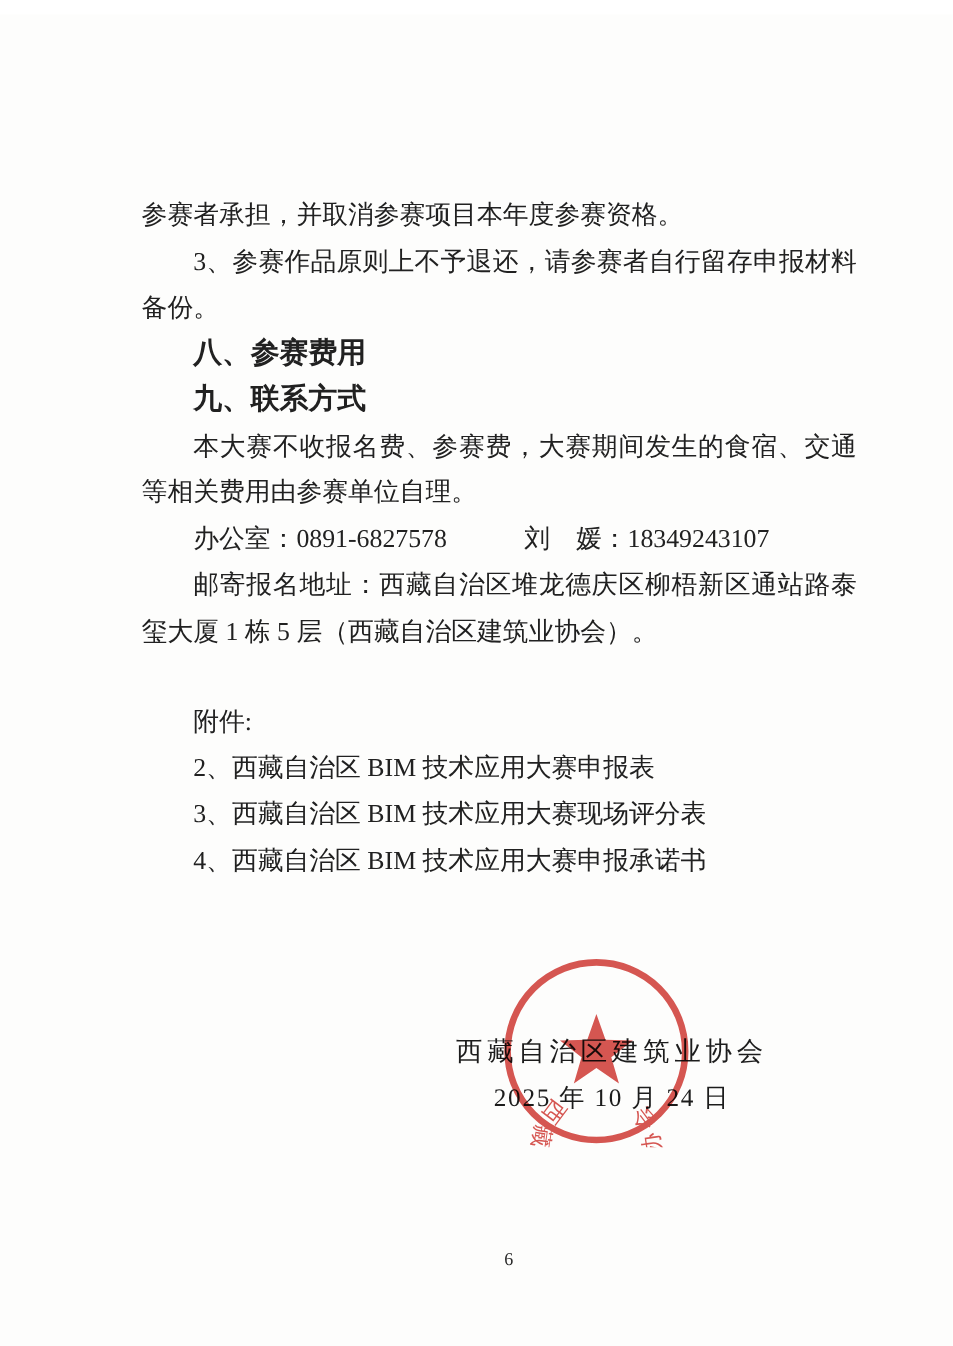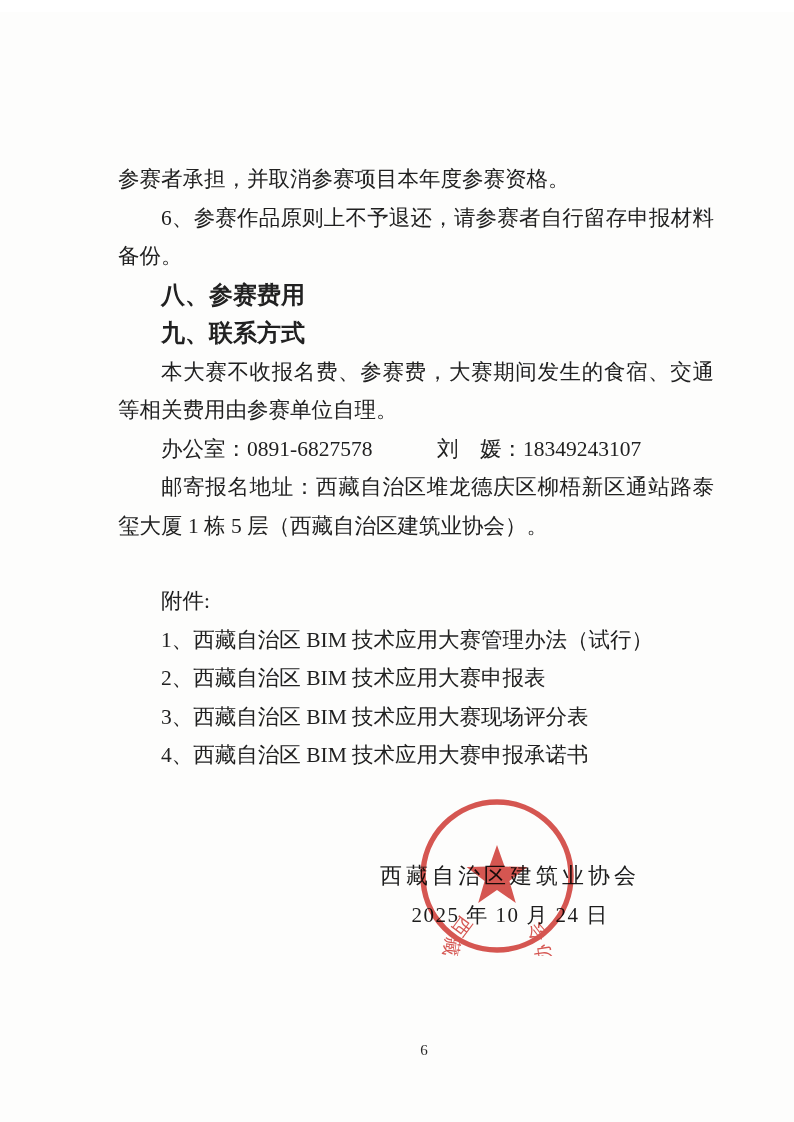--- a/index.html
+++ b/index.html
@@ -95,30 +95,29 @@
   }
   .seal-star { fill: #d23f3a; }
 </style>
 </head>
 <body>
 
 <div class="page">
 
   <div class="content">
     <p>参赛者承担，并取消参赛项目本年度参赛资格。</p>
-    <p class="indent">6、参赛作品原则上不予退还，请参赛者自行留存申报材料备份。</p>
+    <p class="indent">3、参赛作品原则上不予退还，请参赛者自行留存申报材料备份。</p>
     <p class="indent heading">八、参赛费用</p>
     <p class="indent heading">九、联系方式</p>
     <p class="indent">本大赛不收报名费、参赛费，大赛期间发生的食宿、交通等相关费用由参赛单位自理。</p>
     <p class="indent">办公室：0891-6827578　　　刘　媛：18349243107</p>
     <p class="indent">邮寄报名地址：西藏自治区堆龙德庆区柳梧新区通站路泰玺大厦 1 栋 5 层（西藏自治区建筑业协会）。</p>
 
     <div class="attachments">
       <p class="indent">附件:</p>
-      <p class="indent">1、西藏自治区 BIM 技术应用大赛管理办法（试行）</p>
       <p class="indent">2、西藏自治区 BIM 技术应用大赛申报表</p>
       <p class="indent">3、西藏自治区 BIM 技术应用大赛现场评分表</p>
       <p class="indent">4、西藏自治区 BIM 技术应用大赛申报承诺书</p>
     </div>
   </div>
 
   <div class="sig-org">西藏自治区建筑业协会</div>
   <div class="sig-date">2025 年 10 月 24 日</div>
 
   <svg class="seal" viewBox="-80 -80 160 160" xmlns="http://www.w3.org/2000/svg">

